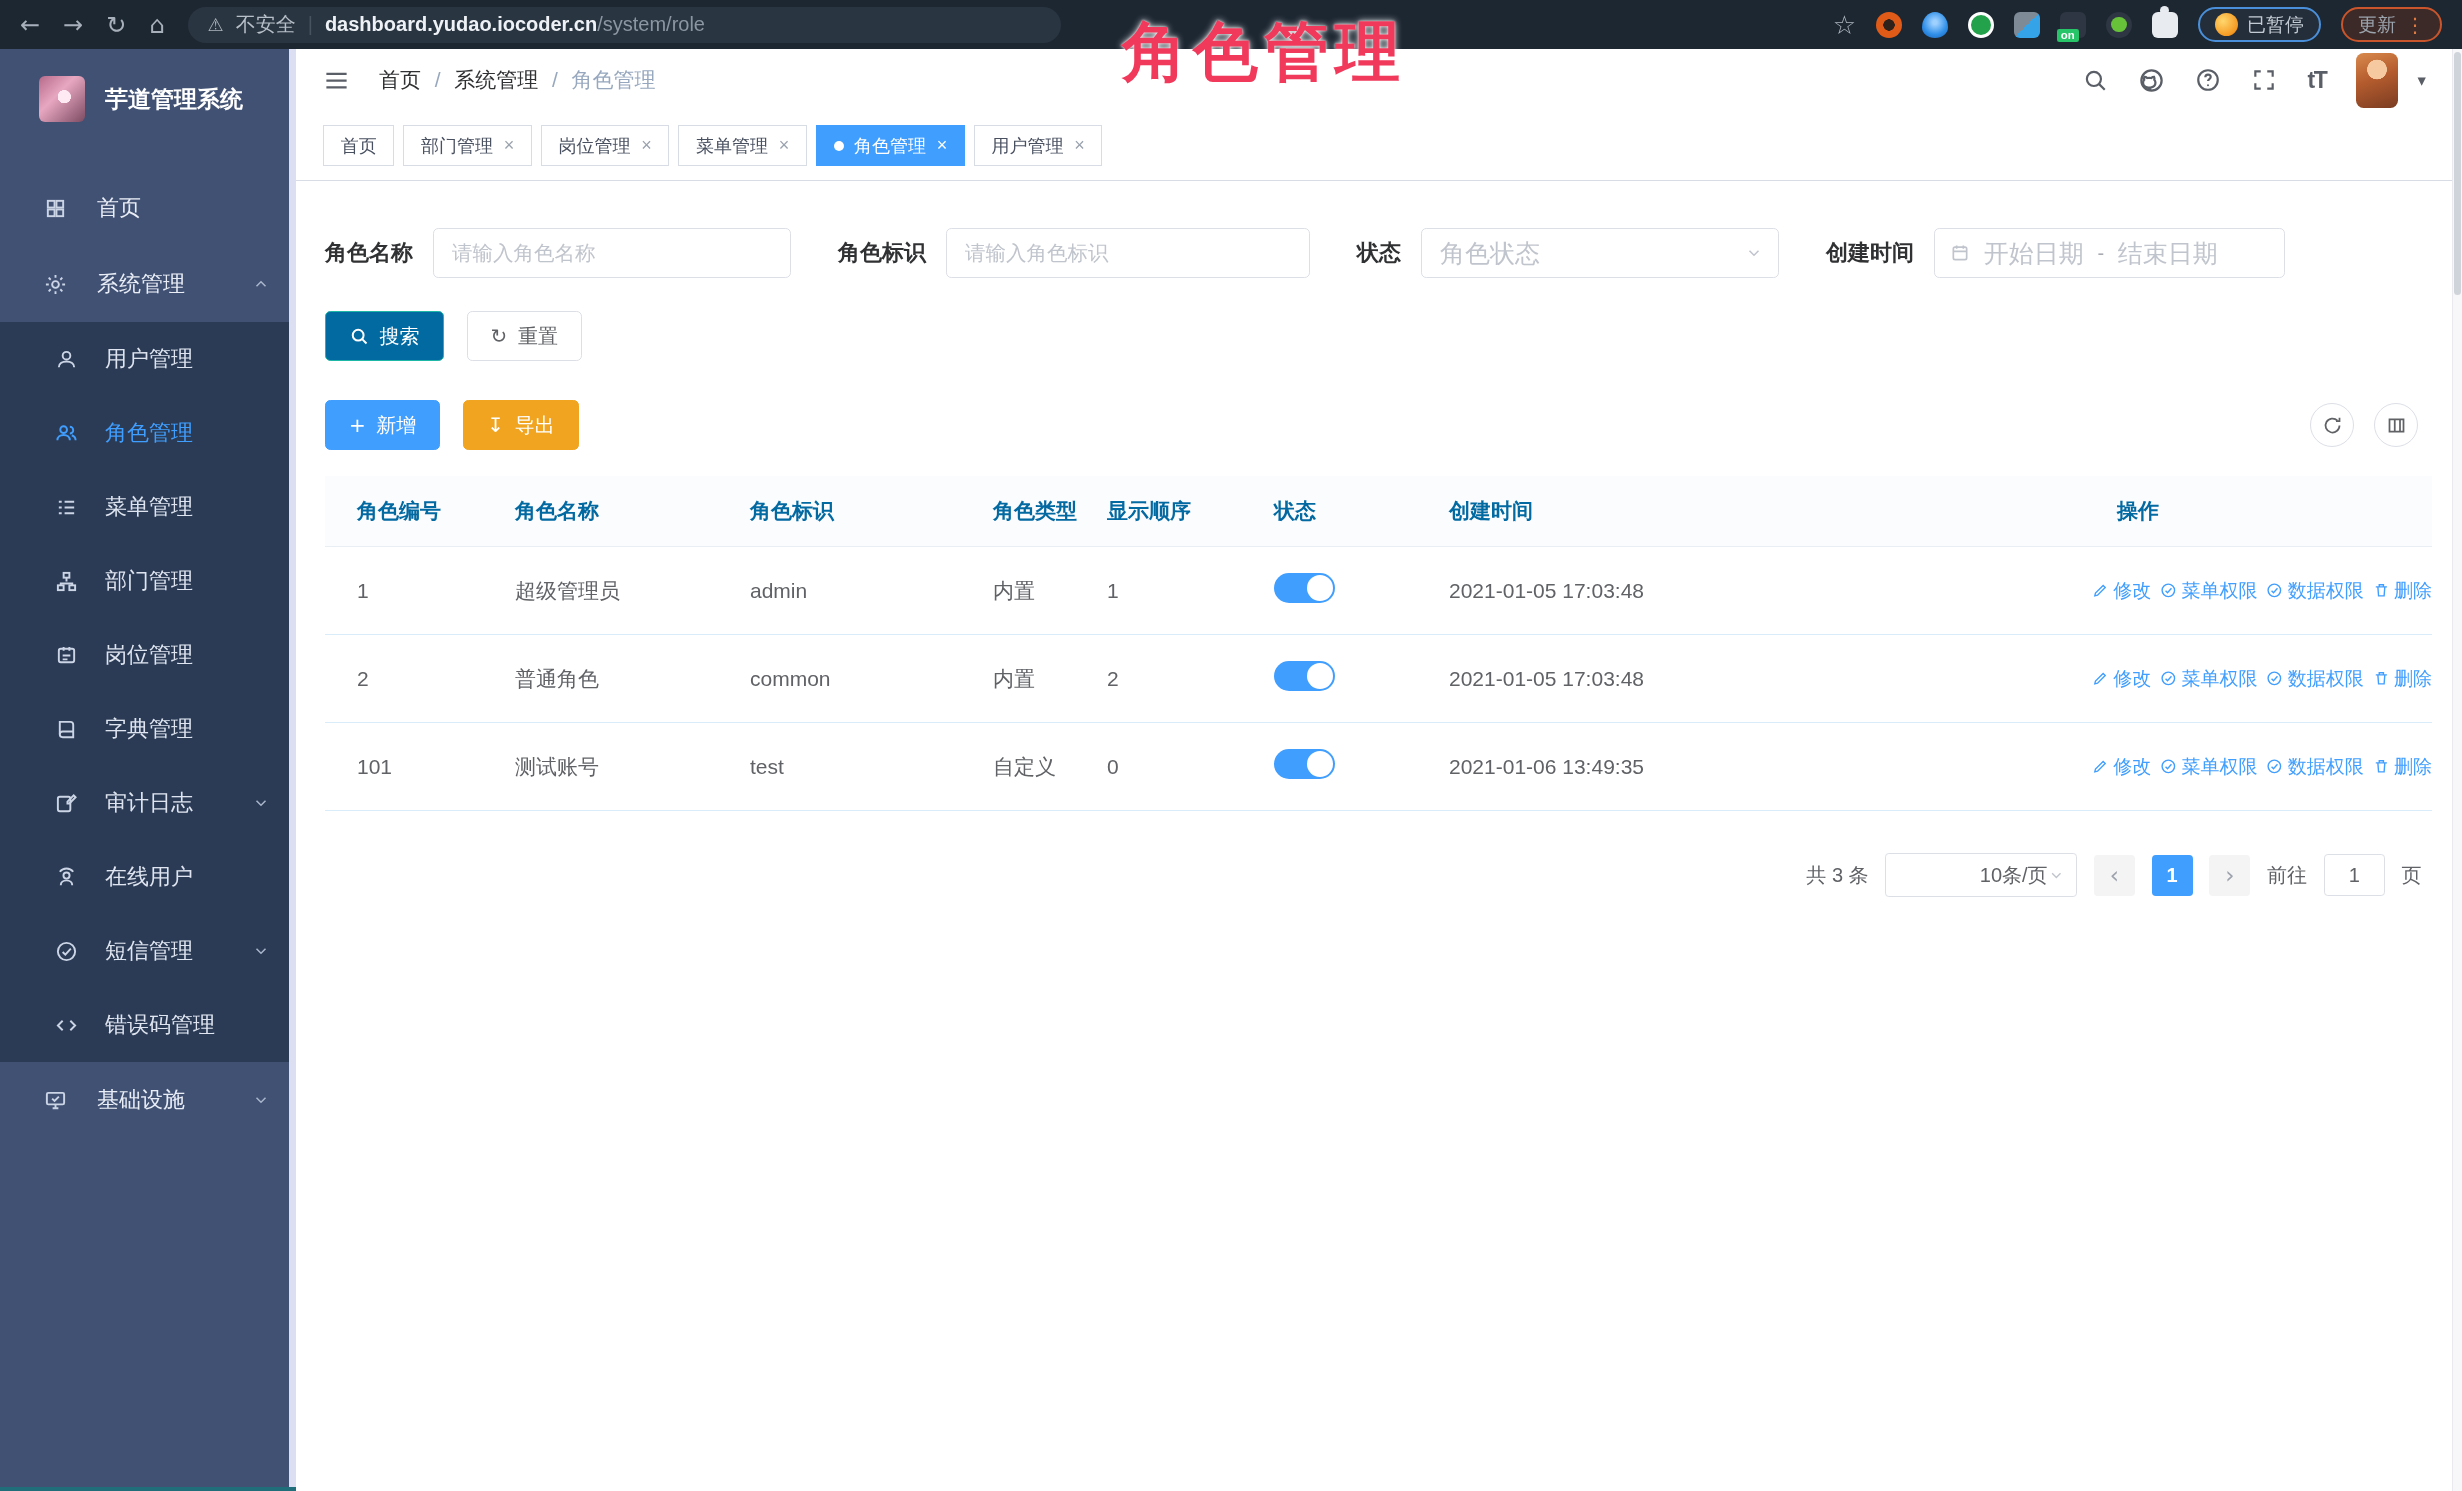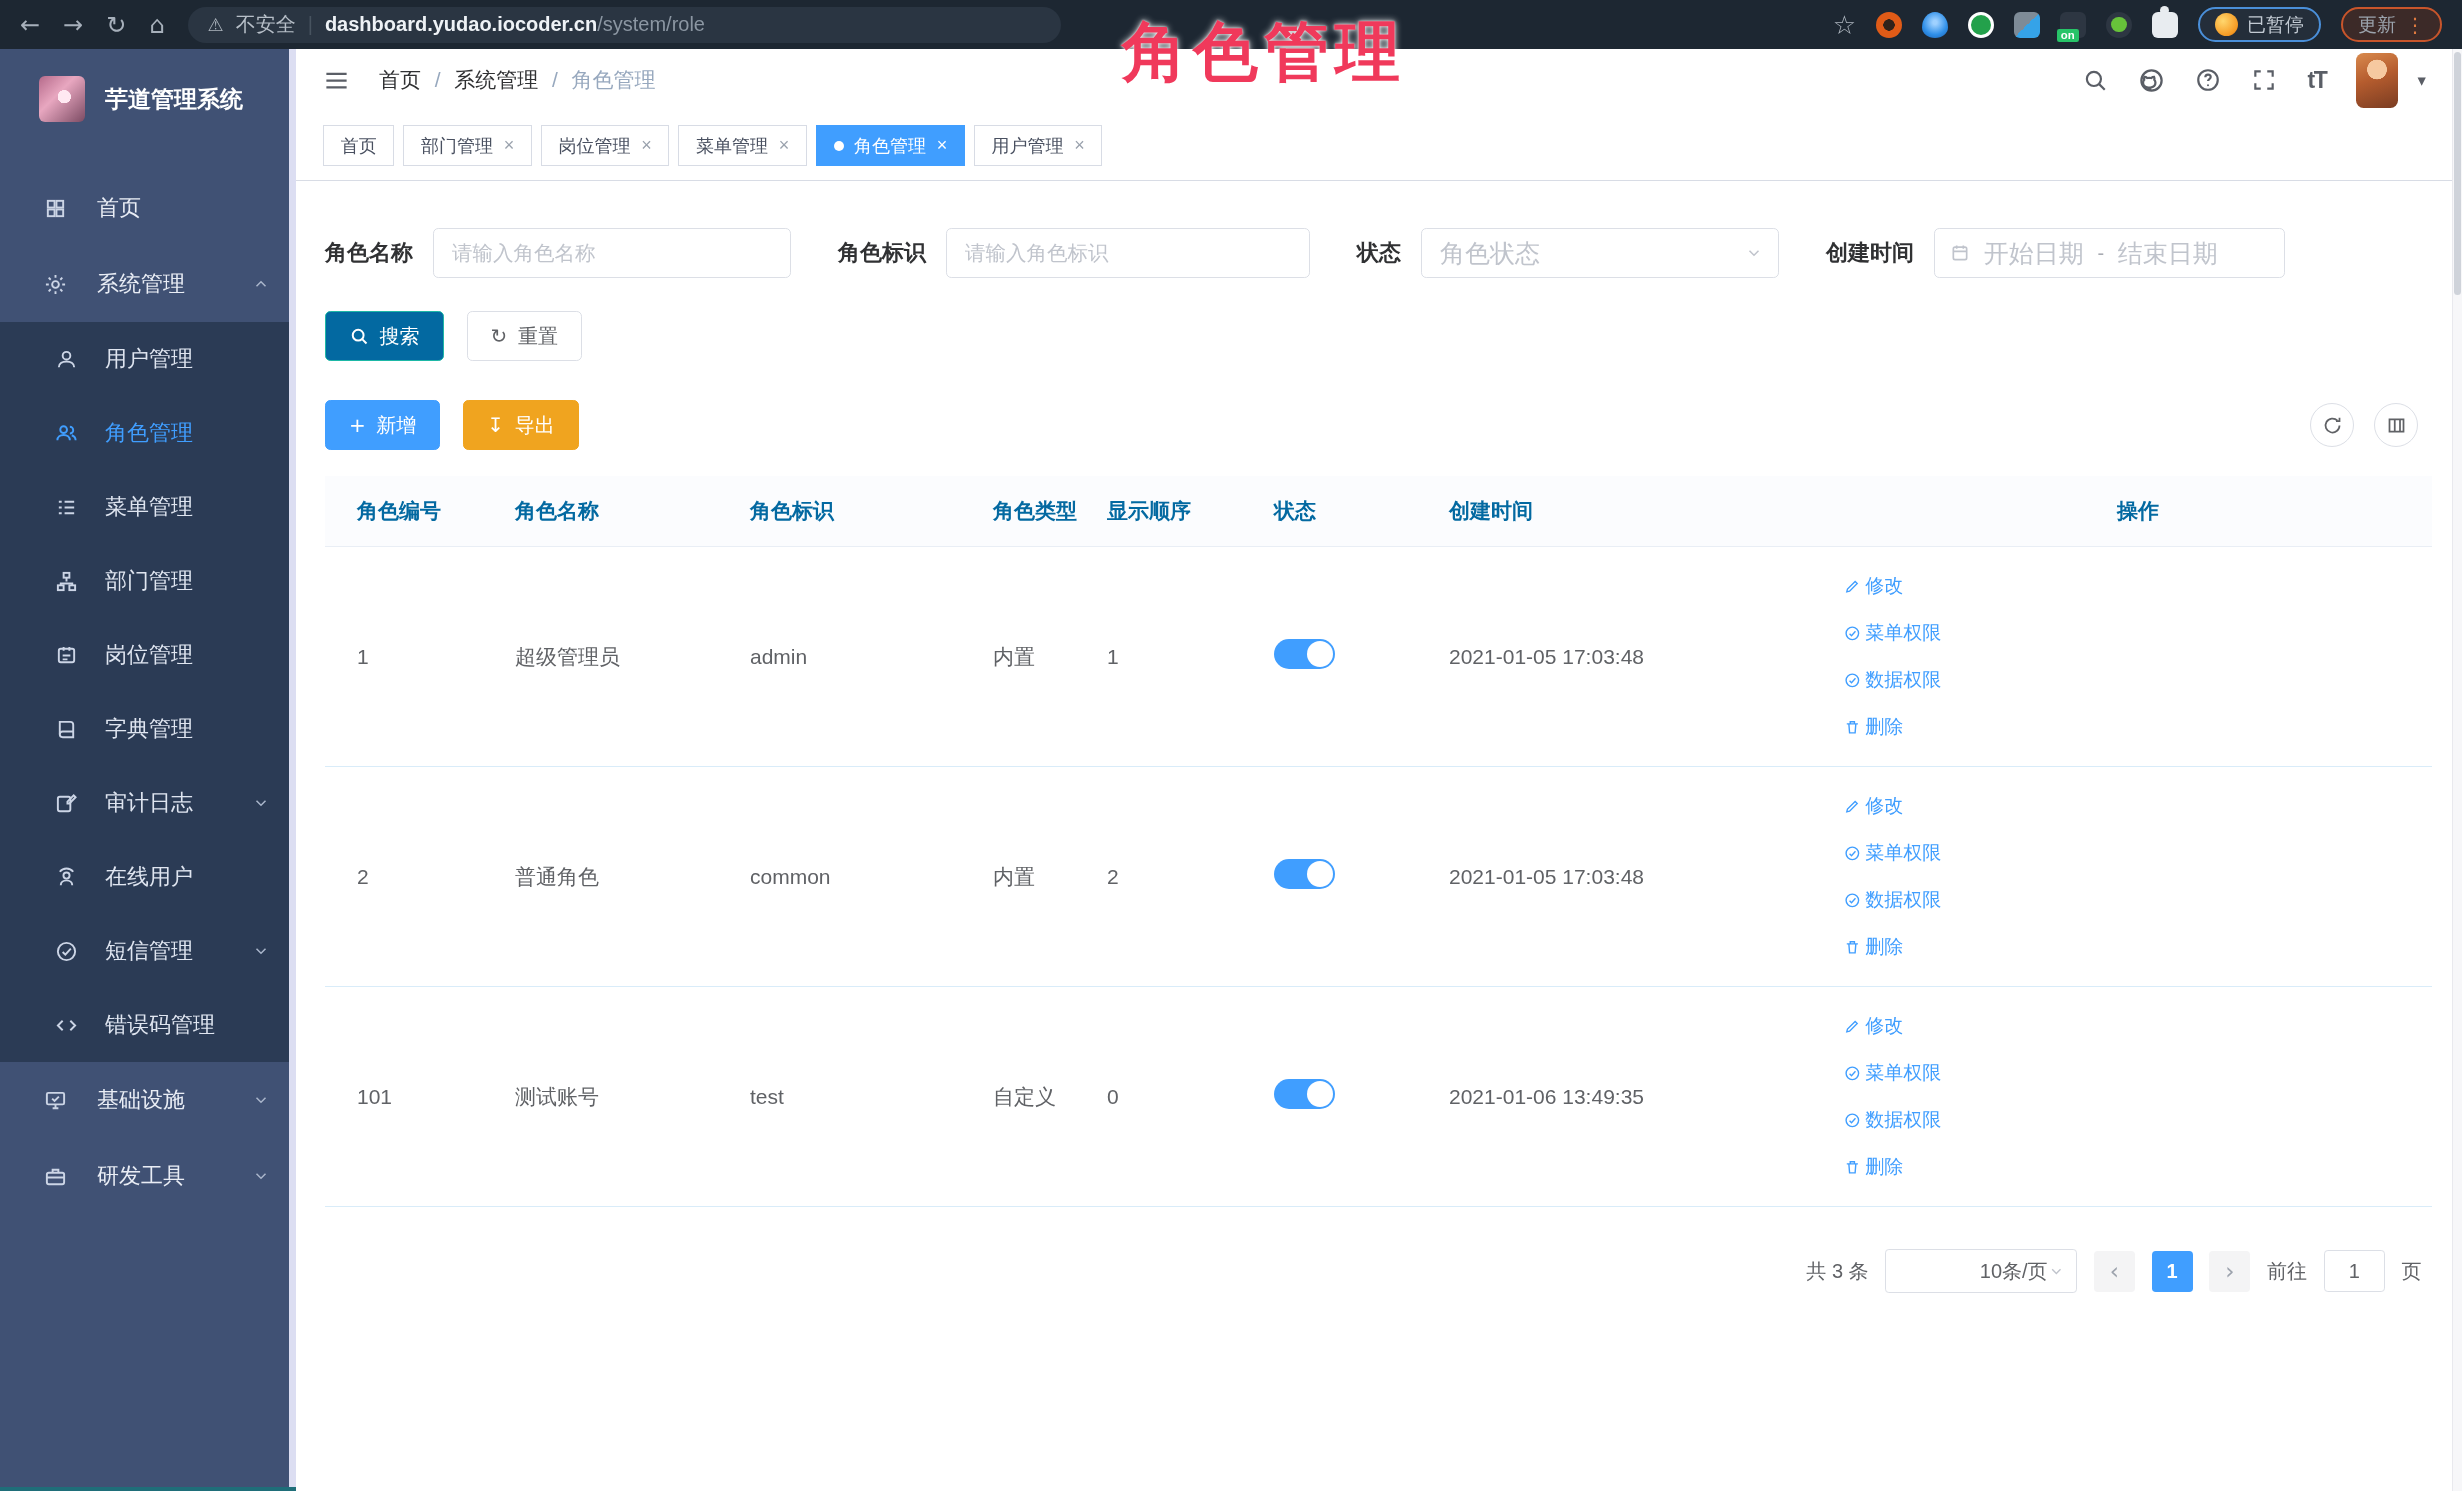--- a/index.html
+++ b/index.html
@@ -105,21 +105,21 @@
 
   .toolrow { margin-top:39px; display:flex; align-items:center; gap:23px; }
   .tool-right { margin-left:auto; display:flex; gap:20px; padding-right:13.7px; }
   .circ { width:44px; height:44px; border-radius:50%; border:0.8px solid #dcdfe6; background:#fff; color:#606266; display:flex; align-items:center; justify-content:center; cursor:pointer; }
 
   table.grid { width:100%; border-collapse:collapse; margin-top:26px; font-size:21px; color:#606266; table-layout:fixed; }
   .grid th { text-align:left; font-weight:bold; color:#0369a1; padding:21px 0; background:#fbfcfe; border-bottom:0.8px solid #e9eef5; }
   .grid td { padding:26px 0; border-bottom:0.8px solid #d9ecf9; }
   .grid th:first-child, .grid td:first-child { padding-left:32px; }
   .grid th.c, .grid td.c { text-align:center; }
-  .acts { display:flex; justify-content:space-between; gap:21px; white-space:nowrap;flex-direction:column; }
+  .acts { display:flex; justify-content:flex-end; gap:9px; white-space:nowrap; }
   .act { color:#409eff; font-size:19px; display:inline-flex; align-items:center; gap:4.6px; text-decoration:none; cursor:pointer; }
 
   .switch { width:61px; height:30px; border-radius:15px; background:#409eff; position:relative; display:inline-block; cursor:pointer; }
   .switch .knob { position:absolute; top:2.3px; right:2.3px; width:26px; height:26px; border-radius:50%; background:#fff; }
 
   .pager { margin-top:42px; display:flex; justify-content:flex-end; align-items:center; gap:16.7px; font-size:20px; color:#606266; padding-right:10.6px; }
   .psel { width:192px; height:44px; border:0.8px solid #dcdfe6; border-radius:3.8px; display:flex; align-items:center; justify-content:flex-end; padding:0 12px 0 20px; color:#606266; }
   .pbtn { width:41px; height:41px; border-radius:3.8px; background:#f4f4f5; color:#9da3ad; display:flex; align-items:center; justify-content:center; font-size:23px; cursor:pointer; font-family:"DejaVu Sans",sans-serif; }
   .pnum { width:41px; height:41px; border-radius:3.8px; background:#409eff; color:#fff; font-weight:bold; display:flex; align-items:center; justify-content:center; cursor:pointer; }
   .goto-input { width:61px; height:42px; border:0.8px solid #dcdfe6; border-radius:3.8px; text-align:center; font-size:20px; color:#606266; outline:none; font-family:inherit; }
@@ -275,30 +275,20 @@
         <span>错误码管理</span>
       </div>
     </div>
 
     <div class="mi">
       <svg class="svg-icon" width="23" height="23" viewBox="0 0 24 24" fill="none" stroke="currentColor" stroke-width="2">
           <rect x="3" y="4" width="18" height="12" rx="1.5"></rect>
           <path d="M9 20h6M12 16v4M8.5 10l2.5 2.5L15.5 8"></path>
         </svg>
       <span>基础设施</span>
-      <svg class="svg-icon chev" width="18" height="18" viewBox="0 0 24 24" fill="none" stroke="currentColor" stroke-width="2">
-          <path d="M6 9l6 6 6-6"></path>
-        </svg>
-    </div>
-    <div class="mi">
-      <svg class="svg-icon" width="23" height="23" viewBox="0 0 24 24" fill="none" stroke="currentColor" stroke-width="2">
-          <rect x="3" y="8" width="18" height="12" rx="2"></rect>
-          <path d="M9 8V5h6v3M3 13h18"></path>
-        </svg>
-      <span>研发工具</span>
       <svg class="svg-icon chev" width="18" height="18" viewBox="0 0 24 24" fill="none" stroke="currentColor" stroke-width="2">
           <path d="M6 9l6 6 6-6"></path>
         </svg>
     </div>
 
     <div class="side-scroll"></div>
     <div class="side-bottom"></div>
   </aside>
 
   <div class="main">

